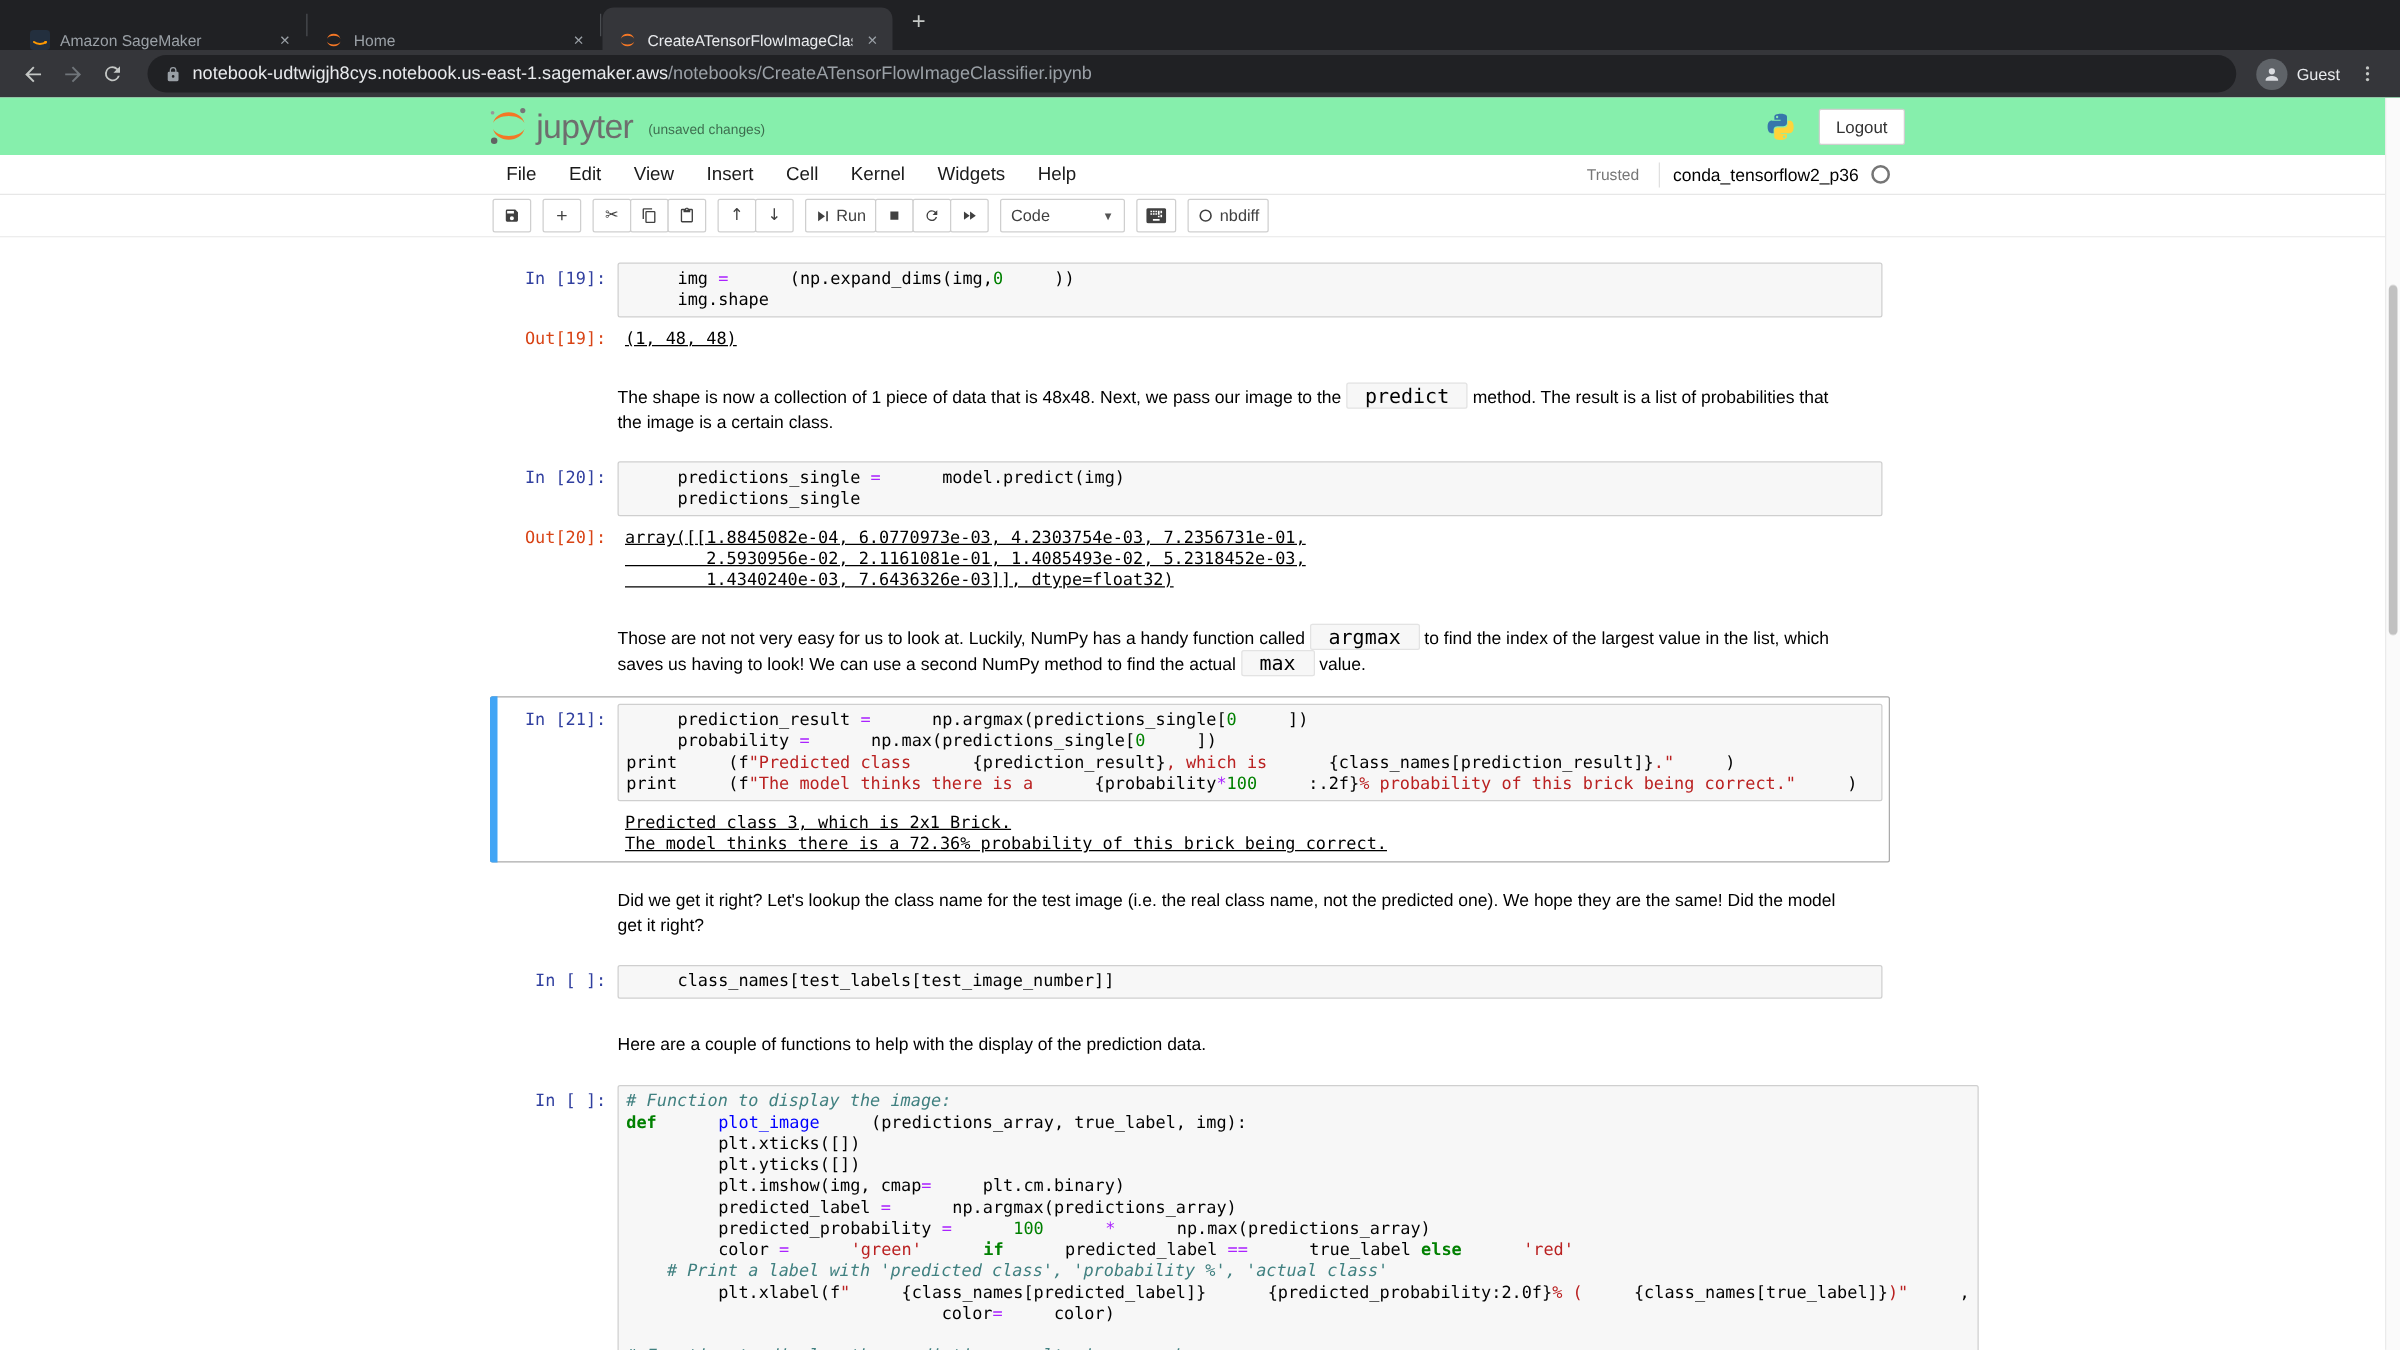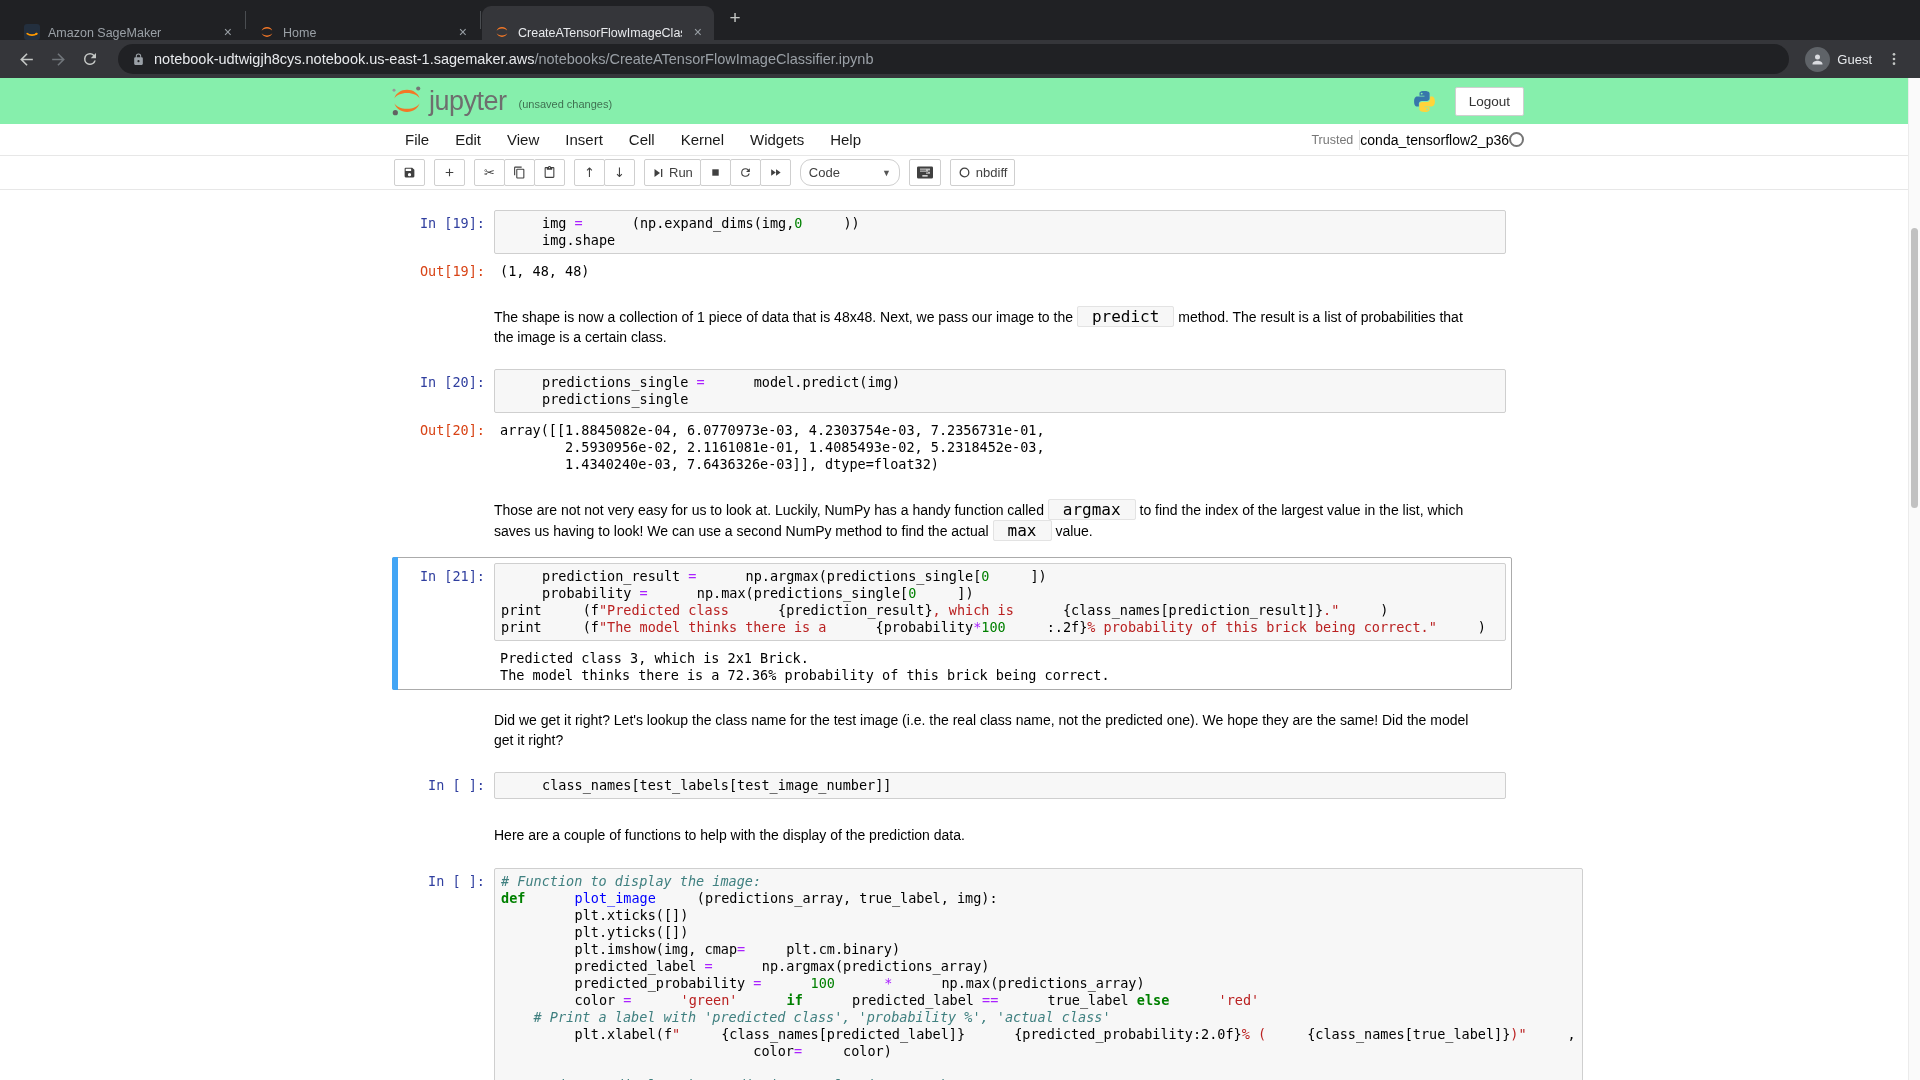--- a/index.html
+++ b/index.html
@@ -37,34 +37,34 @@
   .logo { display:flex; align-items:center; gap:3px; }
   .logo .word { font-size:27px; color:#6e6e6e; letter-spacing:-0.5px; }
   .nbtitle { font-size:24px; color:#000; font-weight:500; margin-left:22px; }
   .savestatus { font-size:11px; color:#000; opacity:.55; margin-left:12px; position:relative; top:3px; }
   .header-right { position:absolute; right:396px; top:0; height:46px; display:flex; align-items:center; gap:18px; }
   .logout { font-size:13.5px; color:#333; background:#fff; border:1px solid #cfcfcf; border-radius:2px; padding:6px 13px; }
 
   
   .menubar { height:32px; display:flex; align-items:center; padding-left:392px; border-bottom:1px solid #e7e7e7; position:relative; background:#fff; }
   .menuitem { padding:0 13px; font-size:15px; color:#1a1a1a; }
-  .menubar-right { position:absolute; right:396px; display:flex; align-items:center; }
+  .menubar-right { position:absolute; right:408px; display:flex; align-items:center; gap:10px; }
   .trusted { font-size:12.5px; color:#777; margin-right:6px; }
   .mdivider { width:1px; height:20px; background:#e0e0e0; }
   .kernelname { font-size:14px; color:#000; }
   .kernel-circle { width:15px; height:15px; border:2px solid #757575; border-radius:50%; display:inline-block; }
 
   
   .jp-toolbar { height:34px; display:flex; align-items:center; gap:9px; padding-left:394px; border-bottom:1px solid #e7e7e7; background:#fff; }
   .tgroup { display:flex; }
   .tbtn { height:27px; min-width:31px; background:#fff; border:1px solid #cfcfcf; border-radius:2px;
           display:flex; align-items:center; justify-content:center; padding:0 7px; color:#404040; font-size:13px; gap:5px; }
   .tgroup .tbtn + .tbtn { margin-left:-1px; }
   .glyph { font-size:13px; line-height:13px; color:#404040; font-family:"DejaVu Sans",sans-serif; }
-  .tselect { width:100px; justify-content:space-between; padding:0 8px;border-radius:11px; }
+  .tselect { width:100px; justify-content:space-between; padding:0 8px; }
   .caret { font-size:9px; color:#555; }
 
   
   .nb-scroll { position:relative; height:890px; overflow:hidden; padding-top:14px; background:#fff; }
   .cells { margin-left:392px; width:1120px; }
   .cell { position:relative; border:1px solid transparent; border-radius:2px; padding:5px; }
   .cell.code { margin-top:10px; }
   .cell.markdown { margin-top:12px; }
   .cell:first-child { margin-top:0; }
   .cell.selected { border-color:#ababab; }
@@ -72,21 +72,21 @@
                            background:#42A5F5; border-radius:2px 0 0 2px; }
   .crow { display:flex; align-items:flex-start; }
   .orow { margin-top:4px; }
   .prompt { flex:0 0 96px; text-align:right; padding:5px 9px 0 0; white-space:nowrap;
             font-family:"DejaVu Sans Mono","Liberation Mono",monospace; font-size:13.5px; line-height:17px; color:#303F9F; }
   .prompt.out { color:#D84315; }
   .inputbox { flex:1; background:#f7f7f7; border:1px solid #cfcfcf; border-radius:2px; padding:4px 6px;
               font-family:"DejaVu Sans Mono","Liberation Mono",monospace; font-size:13.5px; line-height:17px; color:#000; }
   .cl { white-space:pre; min-height:17px; }
   .outputbox { flex:1; margin:0; padding:5px 6px 0; white-space:pre;
-               font-family:"DejaVu Sans Mono","Liberation Mono",monospace; font-size:13.5px; line-height:17px; color:#000; }
+               font-family:"DejaVu Sans Mono","Liberation Mono",monospace; font-size:13.5px; line-height:17px; color:#000;text-decoration:underline; }
   .md { max-width:992px; font-size:14px; line-height:19.5px; color:#000; padding-top:3px; }
   .md code { font-family:"DejaVu Sans Mono","Liberation Mono",monospace; font-size:16px; background:#f7f7f7;
              border:1px solid #e3e3e3; border-radius:2px; padding:0 14px; }
 
   
   .tk-n { color:#000;margin-left:41px; }
   .tk-o { color:#AA22FF; }
   .tk-m { color:#008000; }
   .tk-s { color:#BA2121; }
   .tk-k { color:#008000; font-weight:bold; }

